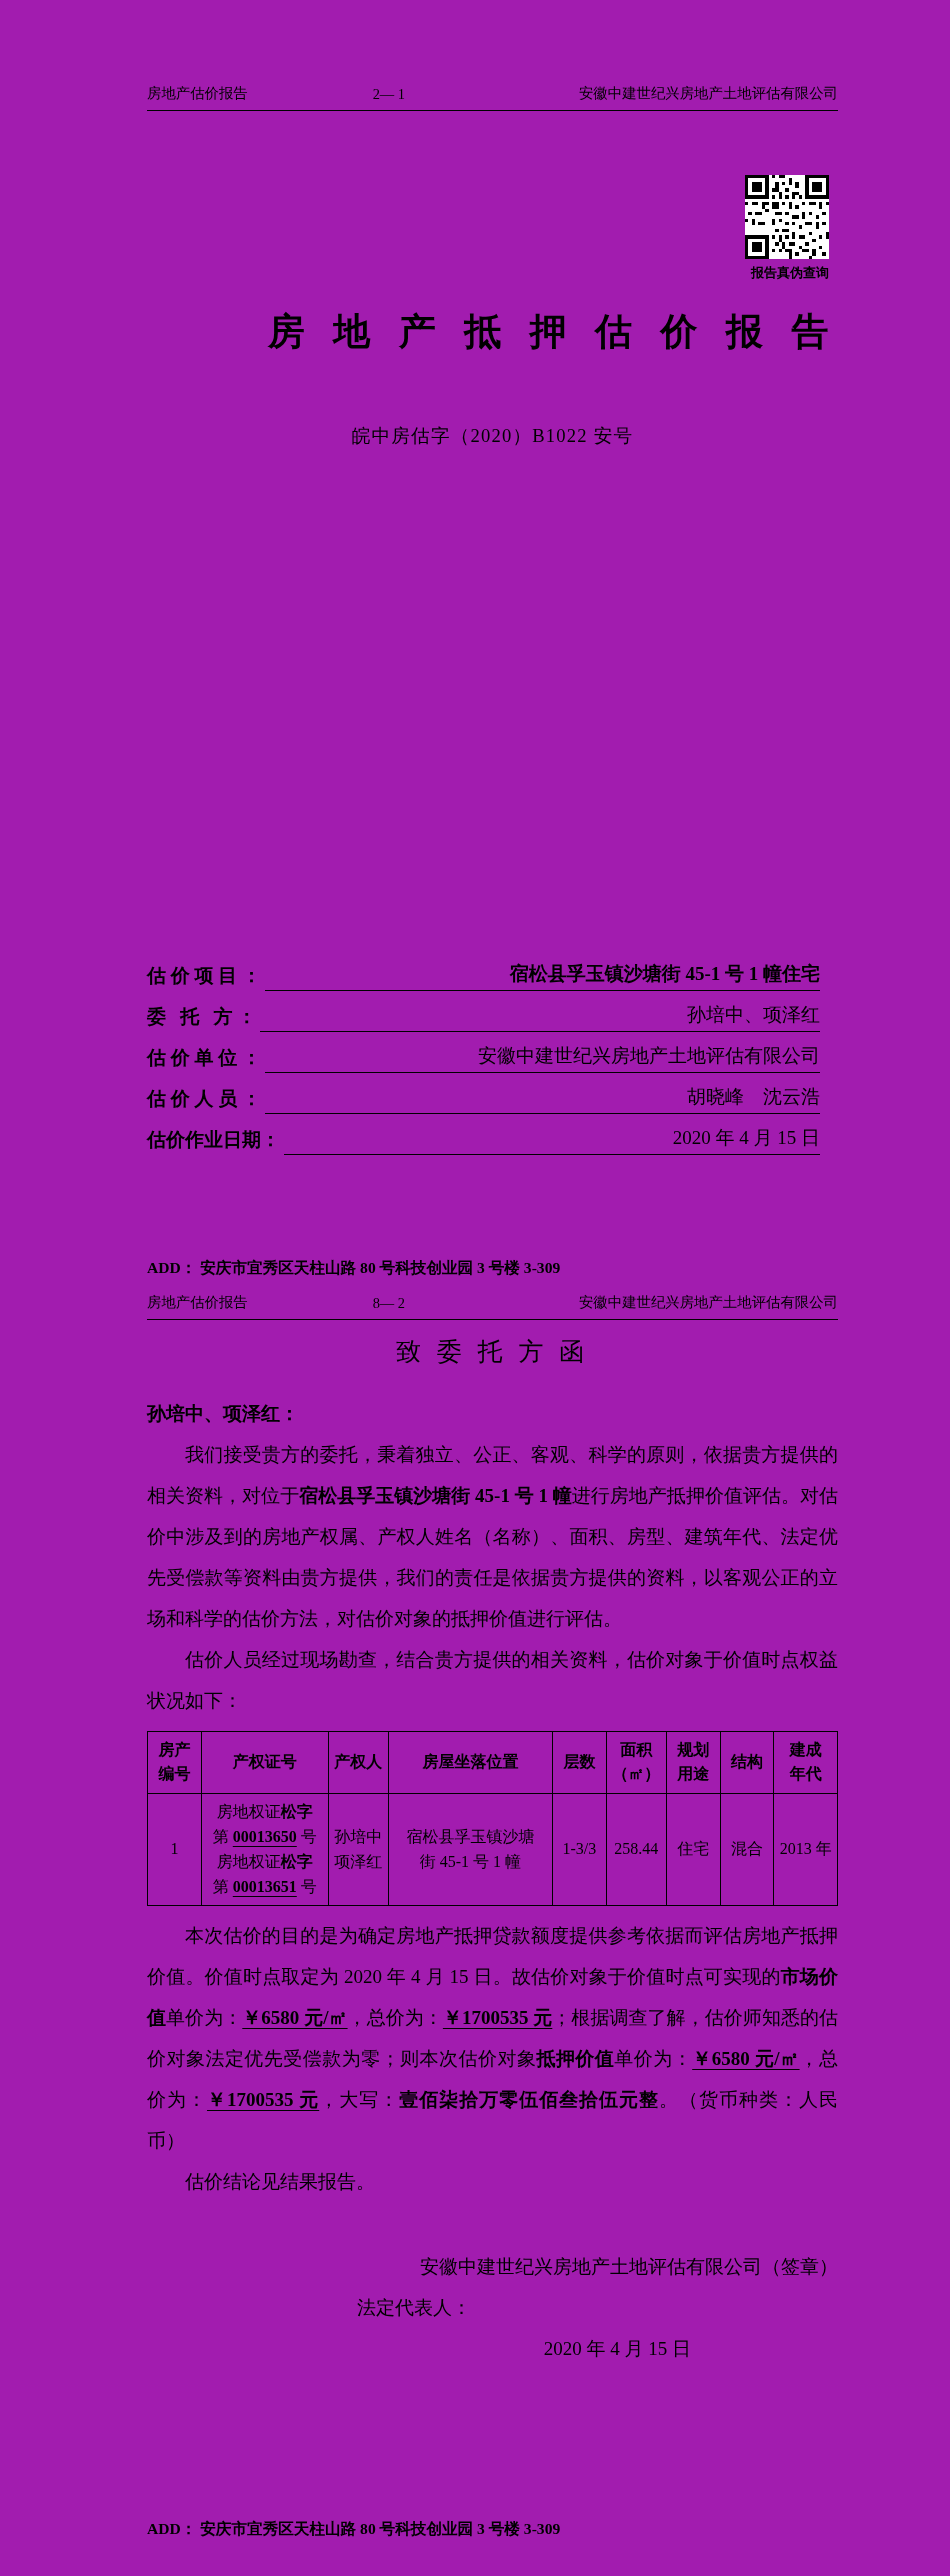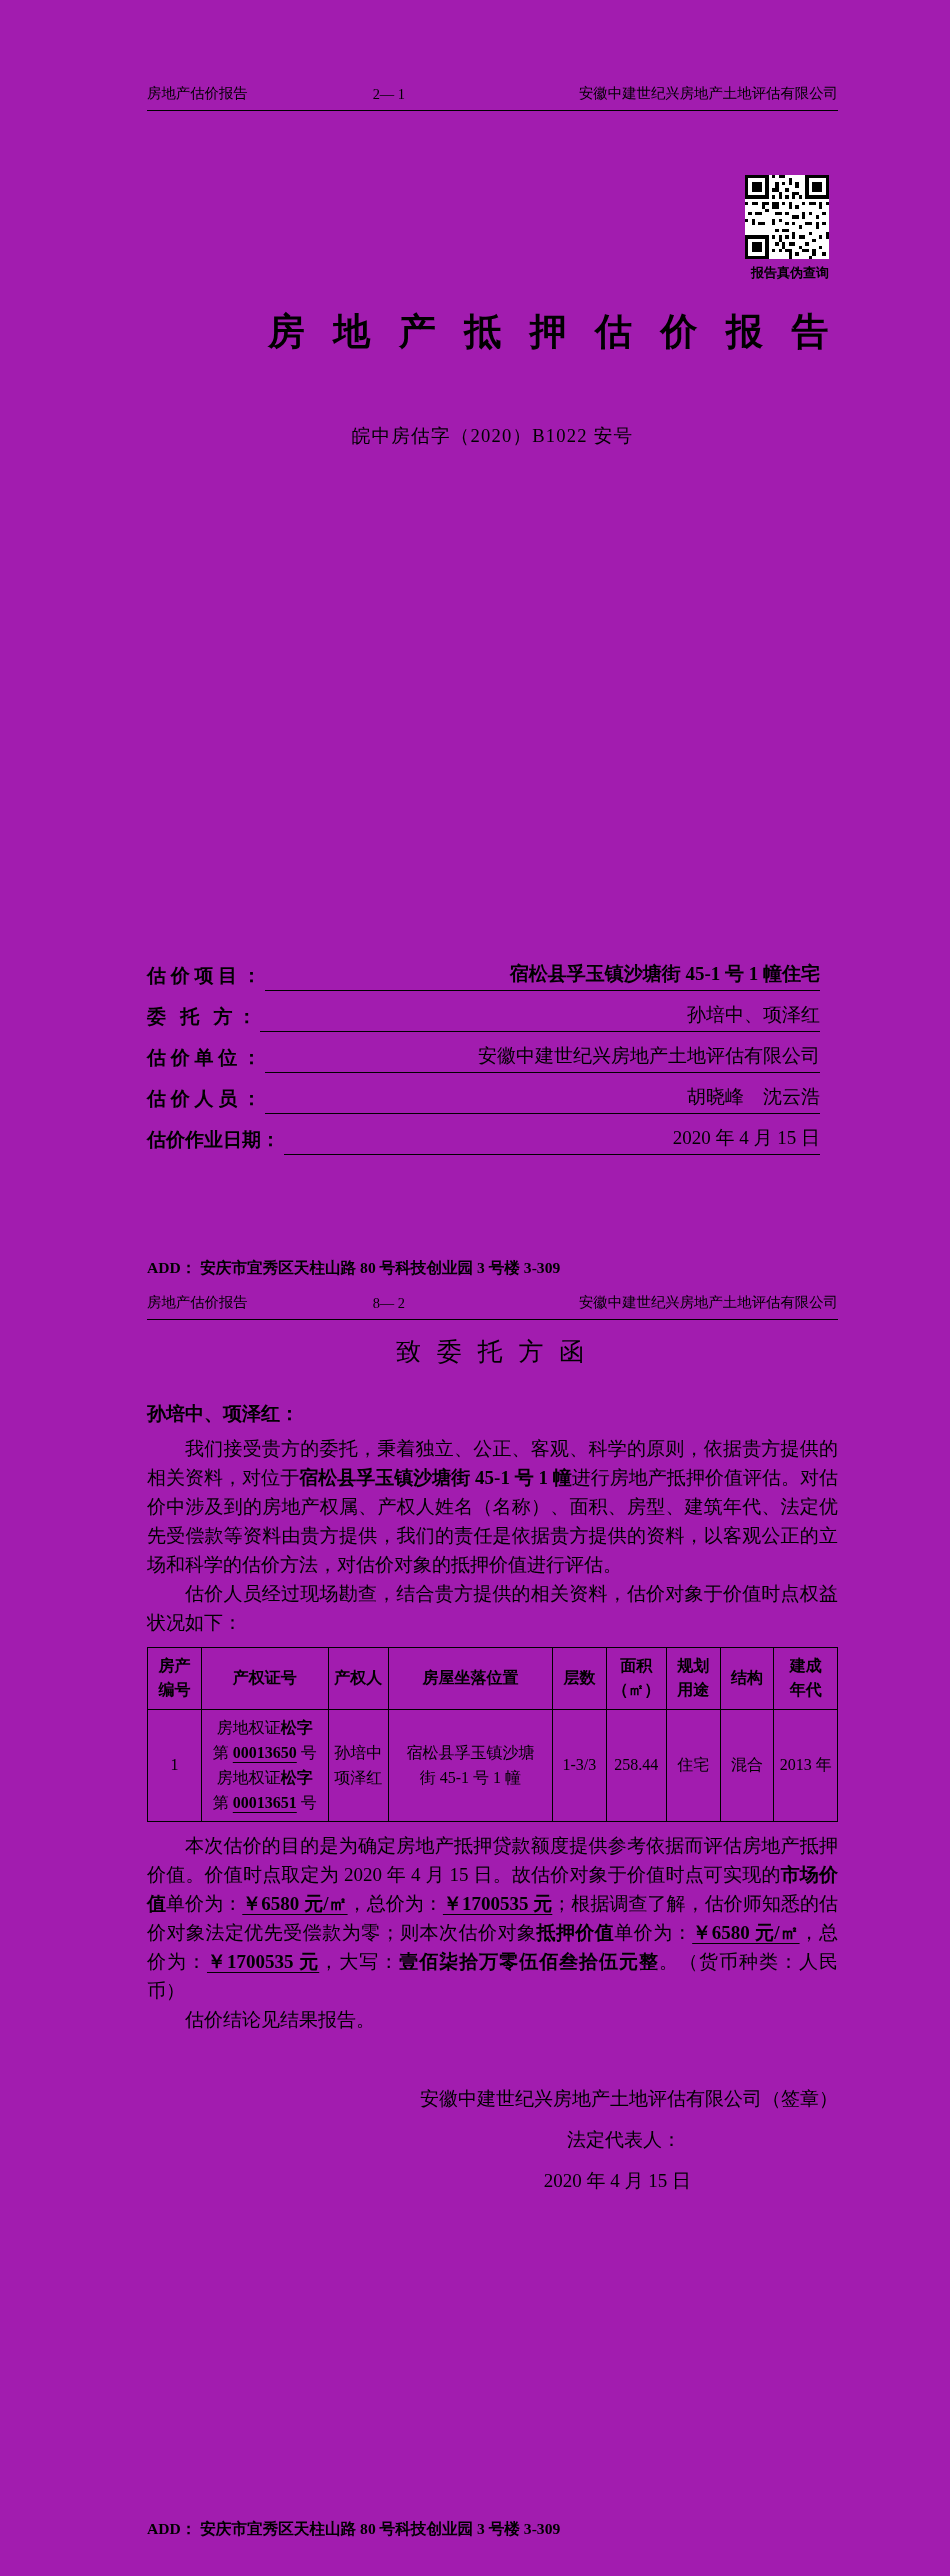--- a/index.html
+++ b/index.html
@@ -31,35 +31,35 @@
   .footer-line { font-size:15.6px; font-weight:bold; white-space:nowrap; }
   .footer1 { top:1258px; }
   .footer2 { top:2519px; }
   .header1 { top:84px; }
   .header2 { top:1293px; }
 
   
   .main2 { top:1335px; font-size:19px; }
   .title2 { text-align:center; font-size:25px; font-weight:normal; letter-spacing:4.8px; margin-bottom:25px; }
   .salutation { font-weight:bold; line-height:41px; }
-  .para { line-height:29px; text-indent:38px; text-align:justify; }
+  .para { line-height:41px; text-indent:38px; text-align:justify; }
   .b { font-weight:bold; }
   .u { text-decoration:underline; text-underline-offset:3.6px; }
 
   
   .prop-table { width:100%; border-collapse:collapse; margin:9.6px 0 8.4px 0; font-size:16px; table-layout:fixed; }
   .prop-table th, .prop-table td { border:1.2px solid #000; text-align:center; vertical-align:middle; padding:6px 2.4px; line-height:1.55; }
   .prop-table th { font-weight:bold; white-space:pre-line; }
   .pre { white-space:pre-line; }
   .cert { text-align:left; padding-left:6px; }
   .cert div { white-space:nowrap; }
 
   
   .signature { margin-top:44px; text-align:right; line-height:41px; }
-  .sig-rep { padding-right:157px; }
+  .sig-rep { padding-right:157px;text-align:center; }
   .sig-date { padding-right:147px; }
 </style>
 </head>
 <body>
 
 <div class="sheet">
 
   <header class="content pg-header header1">
     <span class="hl">房地产估价报告</span>
     <span class="hc">2— 1</span>

